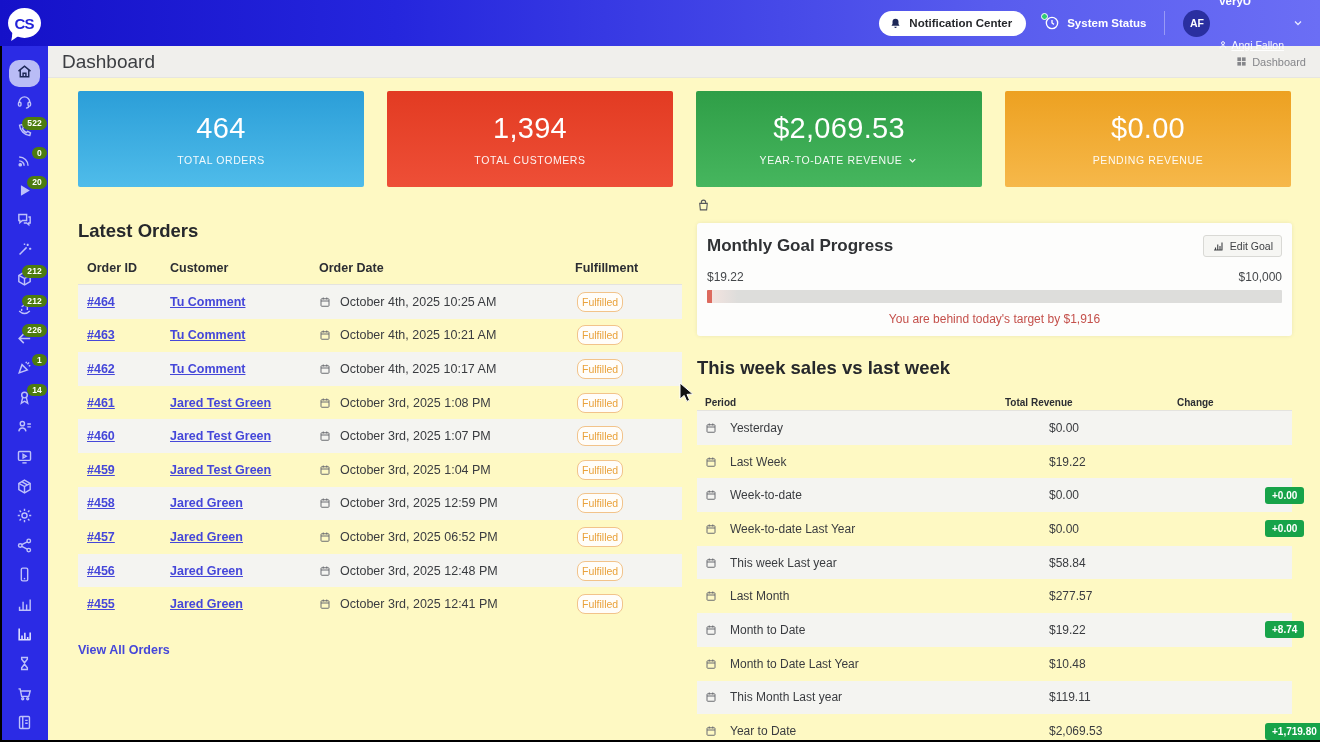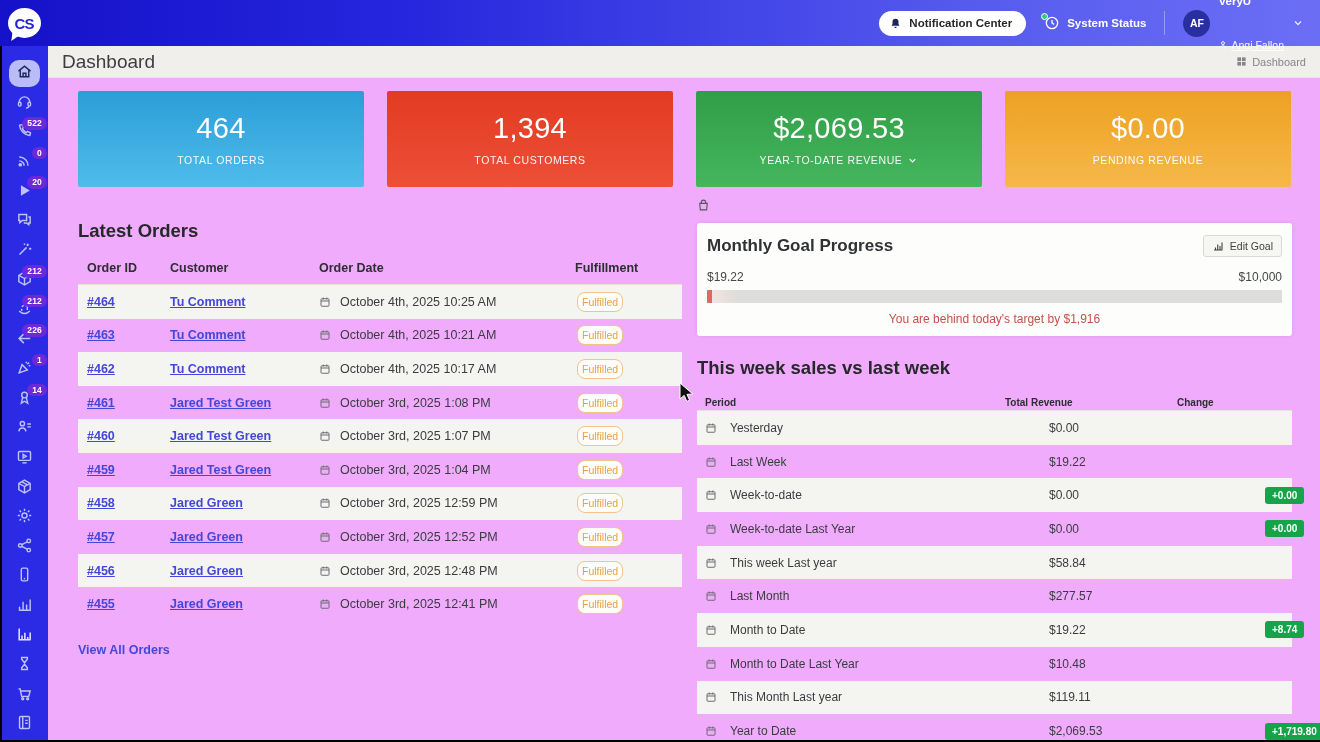--- a/index.html
+++ b/index.html
@@ -37,35 +37,35 @@
   
   .sidebar { position:absolute; left:0; top:46px; width:48px; height:696px; background:#2b2be5;
     display:flex; flex-direction:column; align-items:center; padding-top:13px; z-index:20; }
   .sb-item { width:48px; height:29.6px; display:flex; align-items:center; justify-content:center;
     position:relative; color:#dfe2ff; cursor:pointer; }
   .sb-item svg { width:17px; height:17px; opacity:.82; }
   .sb-item.active .pill { width:31px; height:27px; background:#b9bcf6; border-radius:10px;
     display:flex; align-items:center; justify-content:center; color:#1d2757; }
   .sb-item.active .pill svg { opacity:1; }
   .sb-item.highlight svg { opacity:1; stroke-width:2.2; }
-  .sb-badge { position:absolute; top:-1px; right:1px; background:#6d28d9; color:#fff;
+  .sb-badge { position:absolute; top:-1px; right:1px; background:#4d7c0f; color:#fff;
     font-size:8.5px; font-weight:700; border-radius:9px; padding:2px 5px; line-height:1; letter-spacing:.2px; }
 
   .edge-left { position:absolute; left:0; top:46px; bottom:0; width:2px; background:#000; z-index:40; }
   .edge-bottom { position:absolute; left:0; bottom:0; width:1320px; height:2px; background:#000; z-index:40; }
 
   
   .page-header { position:absolute; left:48px; top:46px; width:1272px; height:32px; background:#f0efec;
     display:flex; align-items:center; padding:0 14px; border-bottom:1px solid #e6e5e1; z-index:10; }
   .page-title { font-size:19px; color:#3c3e42; font-weight:500; }
   .breadcrumb { margin-left:auto; display:flex; align-items:center; gap:5px; font-size:11px; color:#85868a; }
   .breadcrumb svg { width:11px; height:11px; color:#85868a; }
 
   
-  .content { position:absolute; left:48px; top:78px; width:1272px; height:664px; background:#f0abfc; }
+  .content { position:absolute; left:48px; top:78px; width:1272px; height:664px; background:#fef9c3; }
 
   .cards { position:absolute; left:30px; top:13px; width:1213px; height:96px;
     display:grid; grid-template-columns:repeat(4,1fr); gap:23px; }
   .stat-card { border-radius:2px; color:#fff; display:flex; flex-direction:column;
     align-items:center; justify-content:center; gap:9px; cursor:pointer; }
   .stat-value { font-size:29px; font-weight:500; letter-spacing:.3px; }
   .stat-label { font-size:10.5px; letter-spacing:.6px; opacity:.93; display:flex; align-items:center; gap:5px; }
   .stat-label svg { width:11px; height:11px; }
 
   
@@ -515,21 +515,21 @@
           </div>
 
           <div class="o-row">
             <span class="o-link">#457</span>
             <span class="o-link">Jared Green</span>
             <span class="o-date">
               <svg viewBox="0 0 24 24" fill="none" stroke="currentColor" stroke-width="2">
                 <rect x="4" y="5.5" width="16" height="15" rx="1.5"></rect>
                 <path d="M4 10h16M8.5 3v4M15.5 3v4"></path>
               </svg>
-              <span>October 3rd, 2025 12:52 PM</span>
+              <span>October 3rd, 2025 06:52 PM</span>
             </span>
             <span class="badge-fulfilled">Fulfilled</span>
           </div>
 
           <div class="o-row">
             <span class="o-link">#456</span>
             <span class="o-link">Jared Green</span>
             <span class="o-date">
               <svg viewBox="0 0 24 24" fill="none" stroke="currentColor" stroke-width="2">
                 <rect x="4" y="5.5" width="16" height="15" rx="1.5"></rect>

